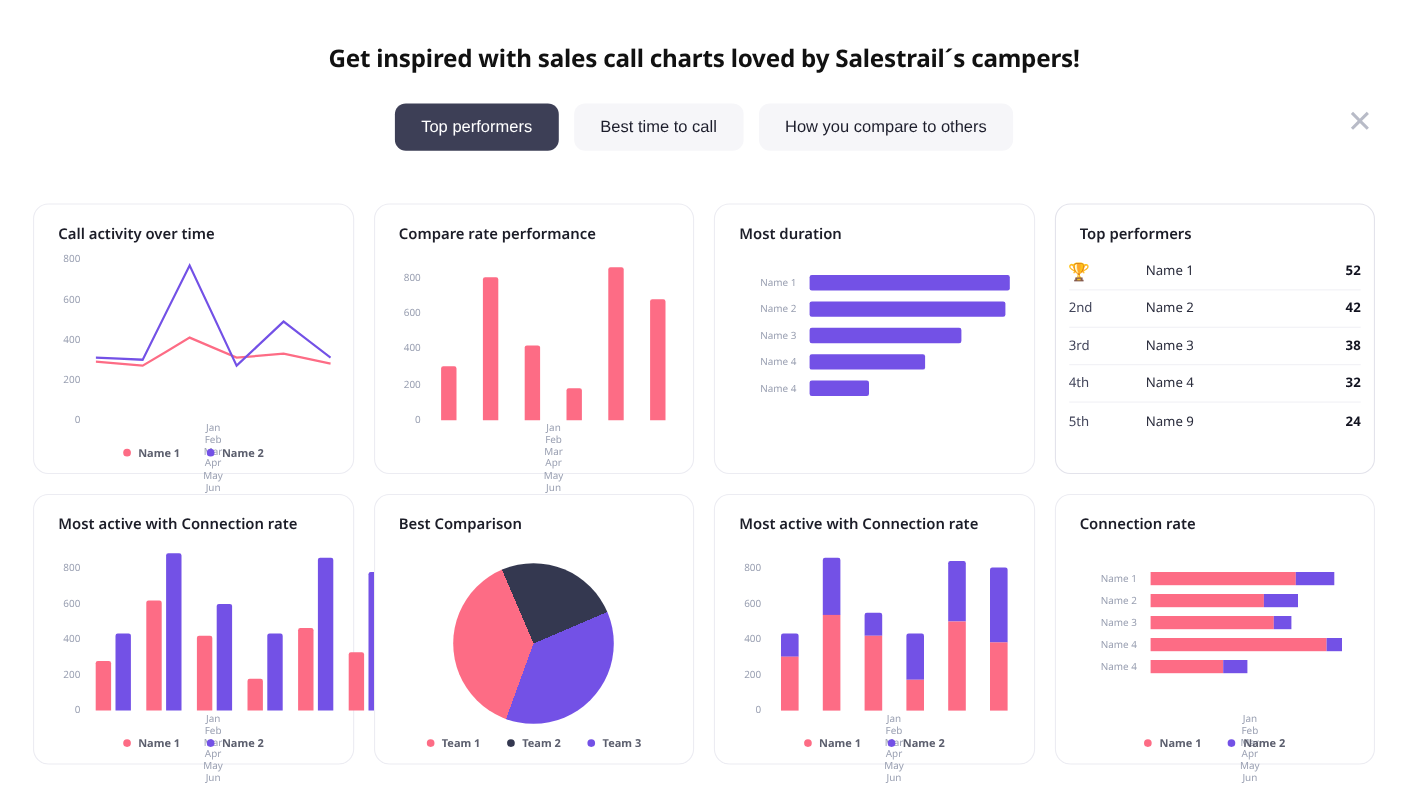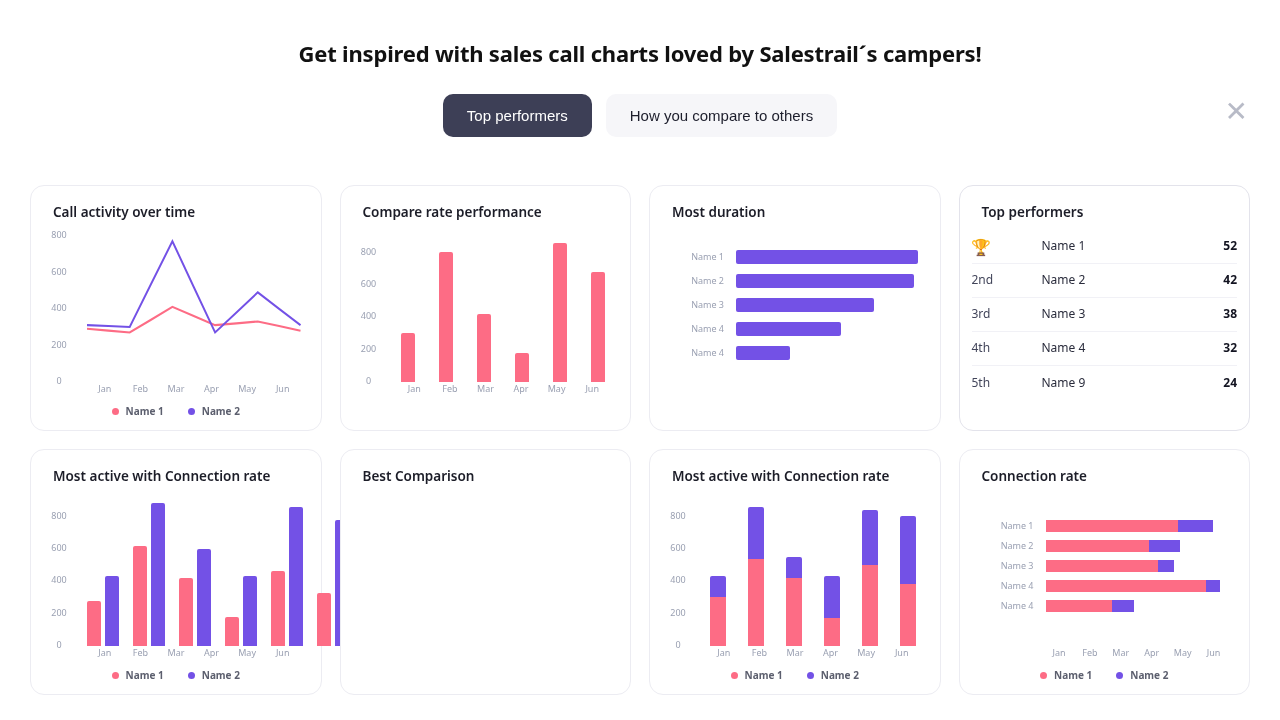--- a/index.html
+++ b/index.html
@@ -32,22 +32,22 @@
   
   .grid{position:absolute;left:30px;right:30px;top:185px;
     display:grid;grid-template-columns:repeat(4,1fr);gap:18px;}
   .card{border:1px solid var(--card-border);border-radius:14px;background:#fff;
     padding:18px 14px 14px 14px;height:246px;display:flex;flex-direction:column;position:relative;}
   .card h3{margin:0 0 6px 8px;font-size:13.5px;font-weight:600;color:#1c1d28;}
   .plot{flex:1 1 auto;position:relative;}
   
   .yaxis{position:absolute;left:0;top:10px;bottom:34px;width:34px;}
   .ytick{position:absolute;left:0;right:6px;transform:translateY(50%);
-    font-size:9px;color:var(--muted2);text-align:center;}
-  .xaxis{position:absolute;left:42px;right:6px;bottom:18px;height:14px;display:flex;}
+    font-size:9px;color:var(--muted2);text-align:right;}
+  .xaxis{position:absolute;left:42px;right:6px;bottom:18px;height:14px;display:flex;flex-direction:column;}
   .xtick{flex:1;text-align:center;font-size:9px;color:var(--muted2);}
   .legend{position:absolute;left:0;right:0;bottom:-1px;display:flex;gap:24px;justify-content:center;align-items:center;}
   .legend span{font-size:10px;color:#5c5f6e;display:flex;align-items:center;gap:7px;}
   .dot{width:7px;height:7px;border-radius:50%;display:inline-block;}
   
   .bars{position:absolute;left:42px;right:6px;top:10px;bottom:34px;display:flex;gap:14px;align-items:flex-end;}
   .barcol{flex:1;display:flex;gap:4px;align-items:flex-end;justify-content:center;height:100%;}
   .bar{width:14px;border-radius:2px 2px 0 0;}
   .bar.coral{background:var(--coral);}
   .bar.violet{background:var(--violet);}
@@ -87,20 +87,21 @@
   .xaxis.compact{left:70px;}
 </style>
 </head>
 <body>
 <div class="page">
 
 <div class="hdr">
   <div class="title">Get inspired with sales call charts loved by Salestrail´s campers!</div>
   <div class="tabs">
     <button class="tab active">Top performers</button>
+    <button class="tab">Best time to call</button>
     <button class="tab">How you compare to others</button>
   </div>
   <div class="close">✕</div>
 </div>
 
 <div class="grid">
 
   <div class="card">
     <h3>Call activity over time</h3>
     <div class="plot">
@@ -298,20 +299,39 @@
         <span>
               <i class="dot" style="background:#7351e6"></i>
               <b>Name 2</b>
             </span>
       </div>
     </div>
   </div>
 
   <div class="card">
     <h3>Best Comparison</h3>
+    <div class="plot">
+      <div class="pie-wrap">
+            <div class="pie" style="background: conic-gradient(from 200deg, rgb(253, 108, 133) 0deg, rgb(253, 108, 133) 136.8deg, rgb(52, 56, 80) 136.8deg, rgb(52, 56, 80) 226.8deg, rgb(115, 81, 230) 226.8deg, rgb(115, 81, 230) 360deg);"></div>
+          </div>
+      <div class="legend">
+        <span>
+              <i class="dot" style="background:#fd6c85"></i>
+              <b>Team 1</b>
+            </span>
+        <span>
+              <i class="dot" style="background:#343850"></i>
+              <b>Team 2</b>
+            </span>
+        <span>
+              <i class="dot" style="background:#7351e6"></i>
+              <b>Team 3</b>
+            </span>
+      </div>
+    </div>
   </div>
 
   <div class="card">
     <h3>Most active with Connection rate</h3>
     <div class="plot">
       <div class="yaxis">
             <div class="ytick" style="bottom: 0%;">0</div>
             <div class="ytick" style="bottom: 22.2222%;">200</div>
             <div class="ytick" style="bottom: 44.4444%;">400</div>
             <div class="ytick" style="bottom: 66.6667%;">600</div>

